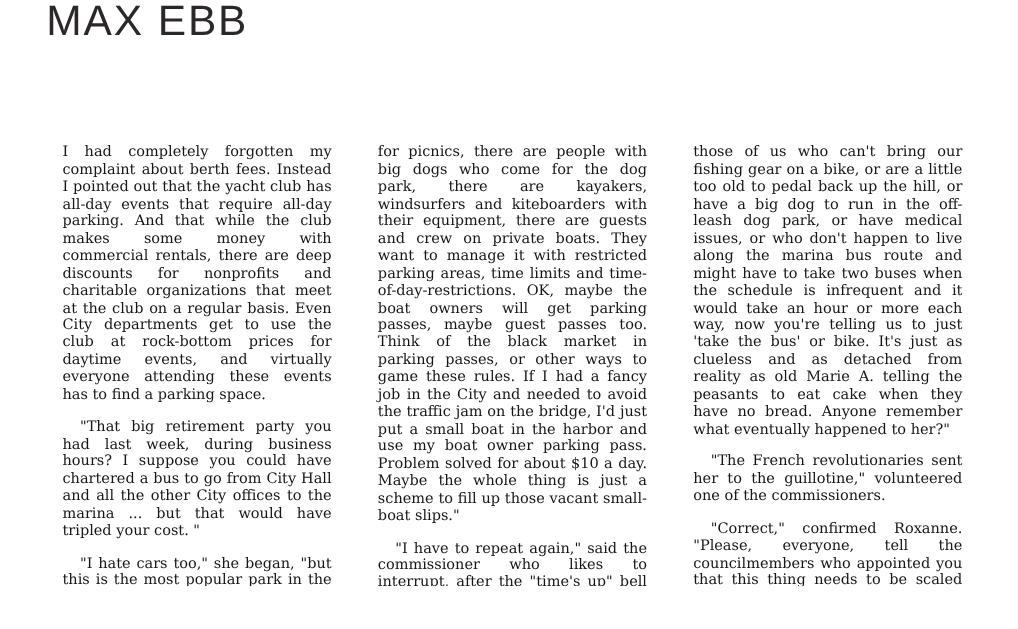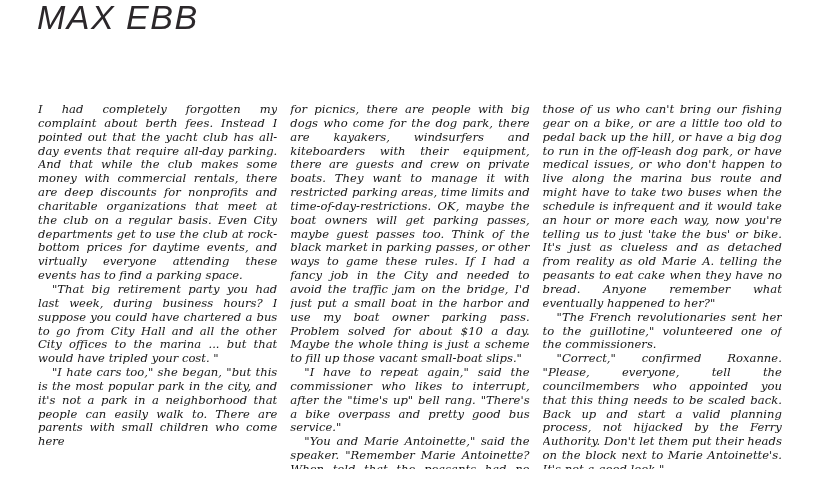--- a/index.html
+++ b/index.html
@@ -2,42 +2,41 @@
 <html><head>
 <meta charset="utf-8">
 <style>
   html,body{margin:0;padding:0;background:#ffffff;}
   .page{
     position:relative;
     width:814px;height:469px;
     background:#ffffff;
     overflow:hidden;
     font-family:"DejaVu Serif", serif;
-    font-style:italic;
   }
   .masthead{
     position:absolute;left:37px;top:-2px;
     font-family:"Liberation Sans", sans-serif;
     font-size:34px;font-weight:400;
     letter-spacing:1.5px;
     color:#2b272a;
   }
   .columns{
     position:absolute;left:38px;top:103px;
     width:744px;height:376px;
     display:flex;gap:13px;
   }
   .col{
     width:239.3px;height:376px;
     overflow:hidden;
     font-size:11.6px;line-height:13.85px;
     color:#151515;
     text-align:justify;
   }
-  .col p{margin:0;padding:0;}
+  .col p{margin:12px;padding:0;}
   .col p.indent{text-indent:14px;}
   .col p.fill{text-align-last:justify;}
   .sig{text-align:right;font-size:11.6px;line-height:13.85px;color:#151515;}
   .sig b{font-weight:bold;}
   .rule{
     position:absolute;left:38px;top:479px;
     width:731px;height:2.4px;
     background:#2a2a2a;
   }
   .box-left{

